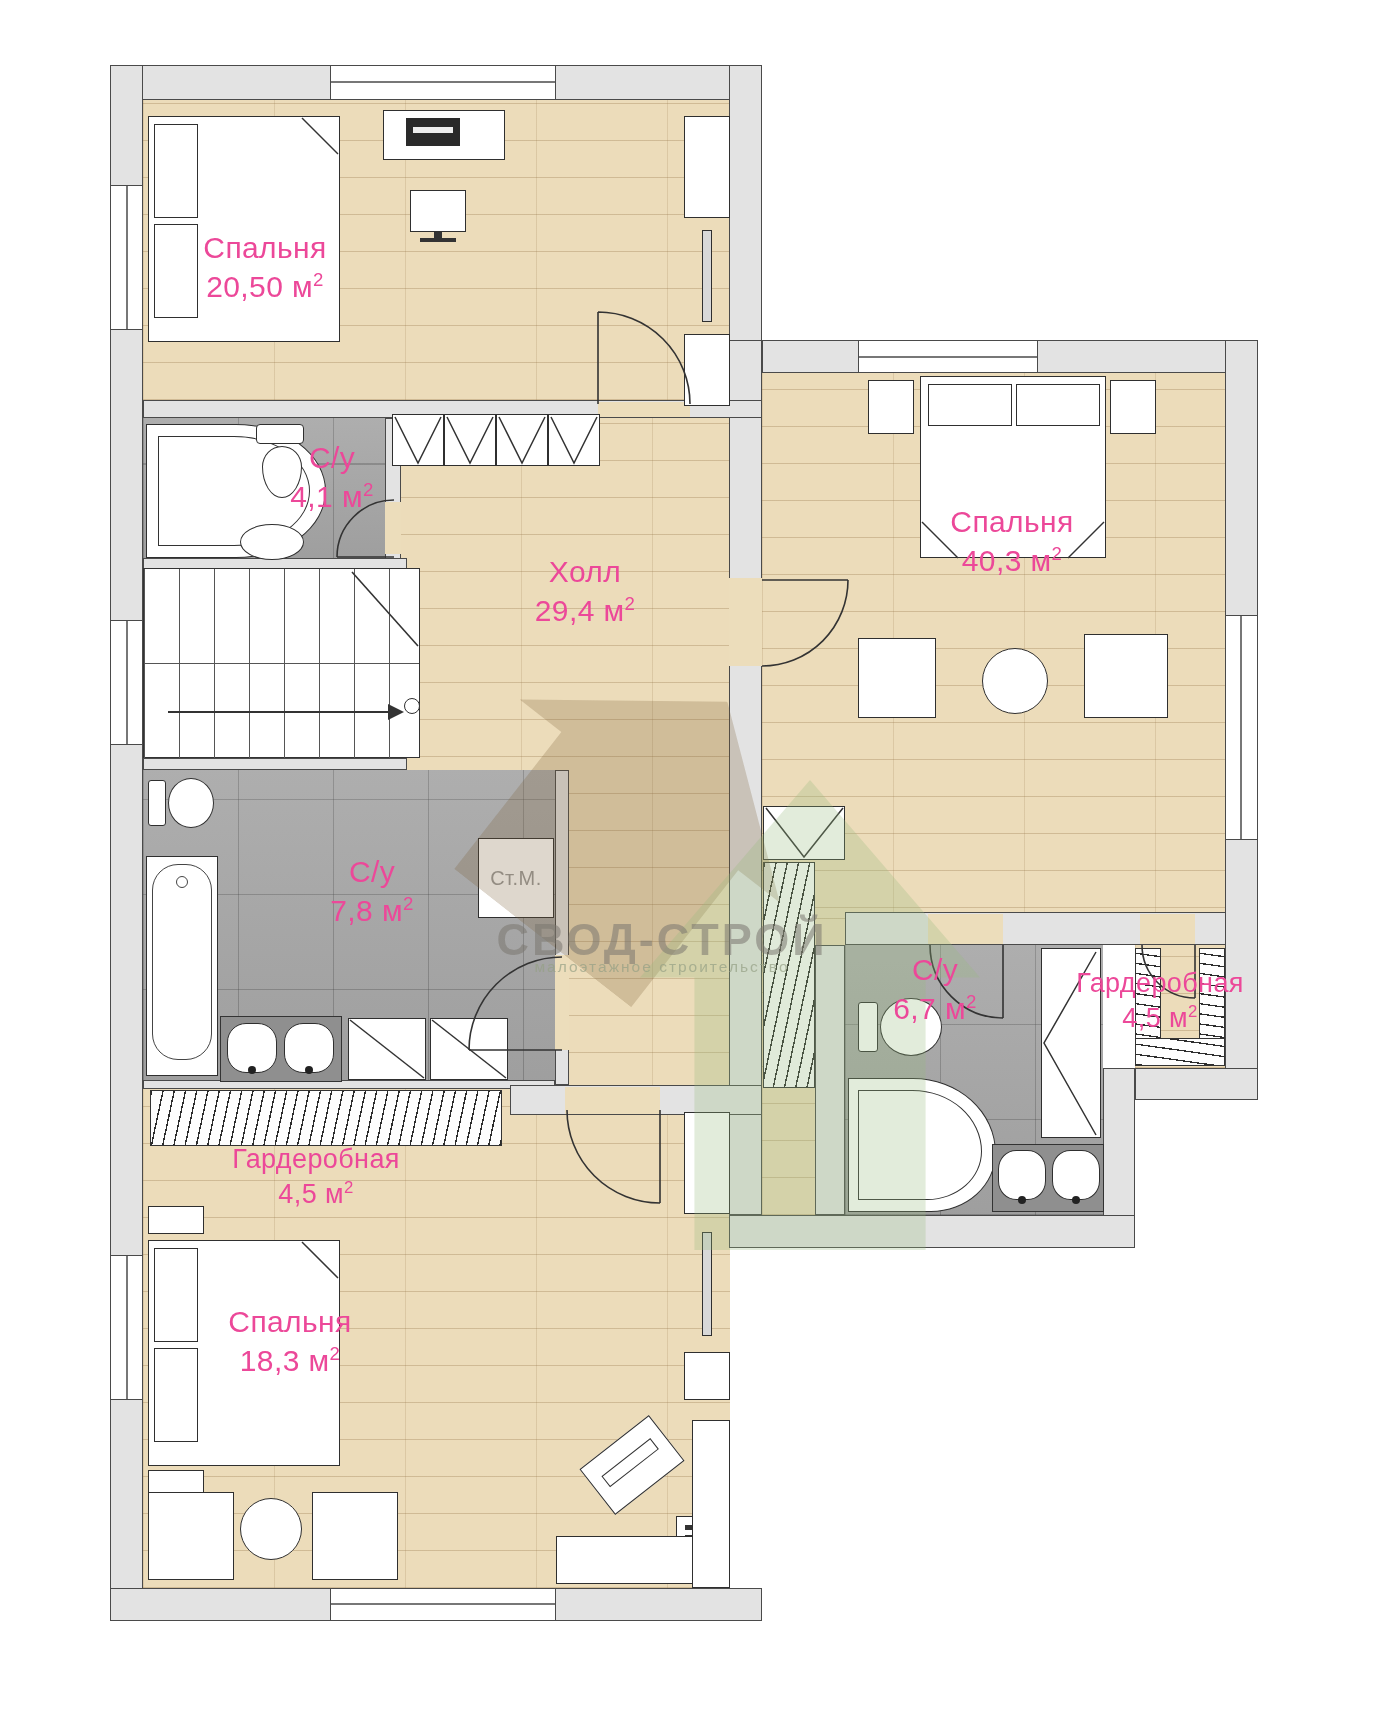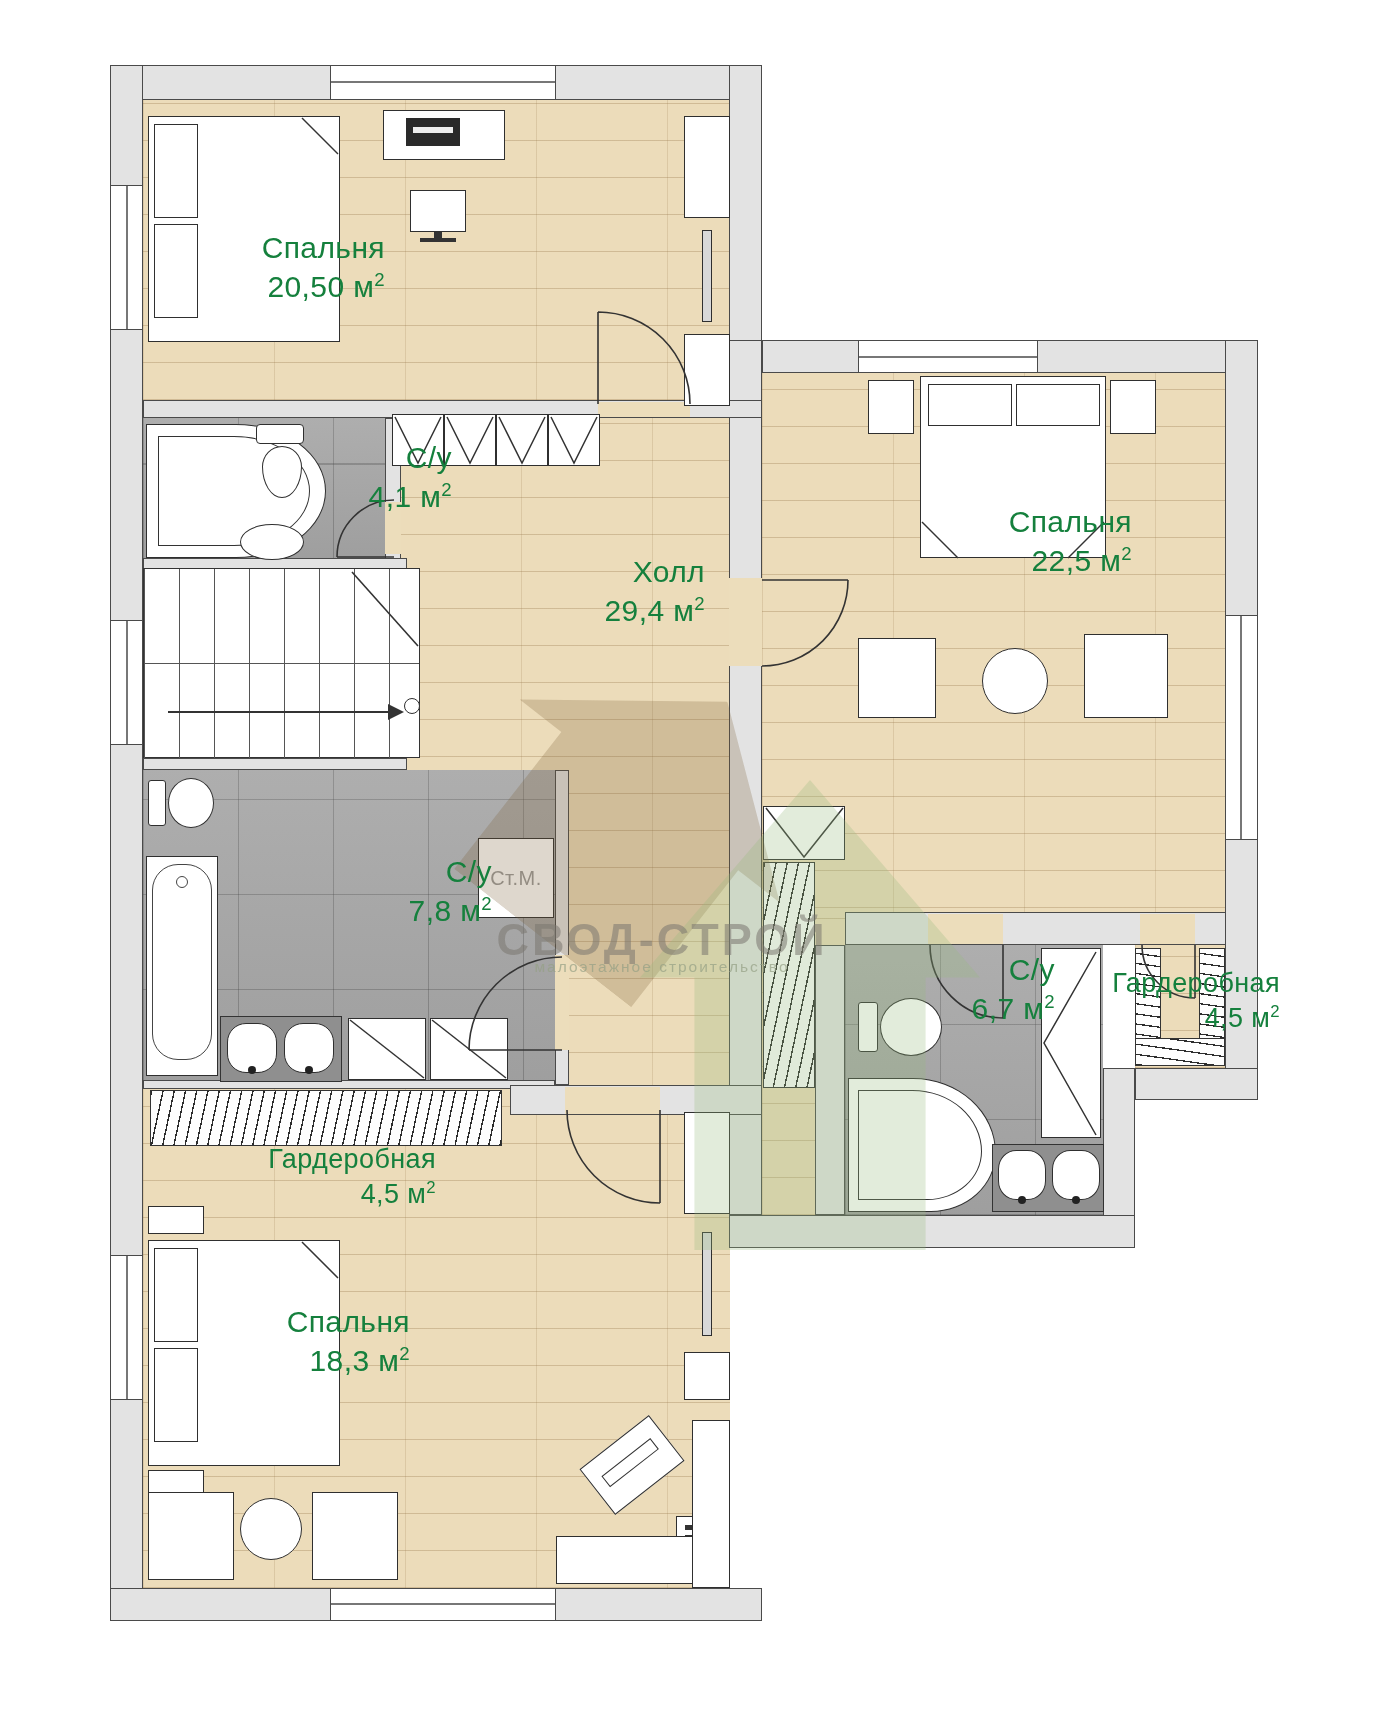--- a/index.html
+++ b/index.html
@@ -25,22 +25,22 @@
   .counter{background:#8f8f8f;border:1.5px solid #333;z-index:4;}
   .hatch1{background-color:#fdfdfd;
     background-image:repeating-linear-gradient(102deg, #2b2b2b 0 1.4px, transparent 1.4px 11px);
     border:1.4px solid #333;z-index:4;}
   .hatch2{background-color:#fdfdfd;
     background-image:repeating-linear-gradient(8deg, #2b2b2b 0 1.3px, transparent 1.3px 10px);
     border:1.3px solid #333;z-index:4;}
   .stairs{background:#fff;border:1.5px solid #333;z-index:4;}
   .flight{position:absolute;left:0;width:100%;height:50%;
     background:repeating-linear-gradient(90deg, #555 0 1.3px, transparent 1.3px 35px);}
-  .rlabel{position:absolute;width:240px;text-align:right;font-size:30px;line-height:1.3;
-    color:#15803d;z-index:7;letter-spacing:.4px;}
+  .rlabel{position:absolute;width:240px;text-align:center;font-size:30px;line-height:1.3;
+    color:#ec4899;z-index:7;letter-spacing:.4px;}
   .rlabel.small{font-size:27px;}
   .rlabel sup{font-size:62%;}
   .wm-shape{position:absolute;z-index:6;pointer-events:none;
     clip-path:polygon(50% 0,100% 42%,84% 42%,84% 100%,16% 100%,16% 42%,0 42%);}
   .wm-title{position:absolute;z-index:6;width:360px;text-align:center;font-weight:bold;
     font-size:45px;letter-spacing:3px;color:rgba(122,118,112,.55);pointer-events:none;}
   .wm-sub{position:absolute;z-index:6;width:360px;text-align:center;
     font-size:15.5px;letter-spacing:2px;color:rgba(148,160,132,.7);pointer-events:none;}
   .stm{display:flex;align-items:center;justify-content:center;
     font-size:20px;color:#9b9b9b;letter-spacing:.5px;}
@@ -236,21 +236,21 @@
 <div class="rlabel" style="left:212px;top:438px;">
   <div>С/у</div>
   <div><span>4,1 м</span><sup>2</sup></div>
 </div>
 <div class="rlabel" style="left:465px;top:552px;">
   <div>Холл</div>
   <div><span>29,4 м</span><sup>2</sup></div>
 </div>
 <div class="rlabel" style="left:892px;top:502px;">
   <div>Спальня</div>
-  <div><span>22,5 м</span><sup>2</sup></div>
+  <div><span>40,3 м</span><sup>2</sup></div>
 </div>
 <div class="rlabel" style="left:252px;top:852px;">
   <div>С/у</div>
   <div><span>7,8 м</span><sup>2</sup></div>
 </div>
 <div class="rlabel" style="left:815px;top:950px;">
   <div>С/у</div>
   <div><span>6,7 м</span><sup>2</sup></div>
 </div>
 <div class="rlabel small" style="left:1040px;top:966px;">

